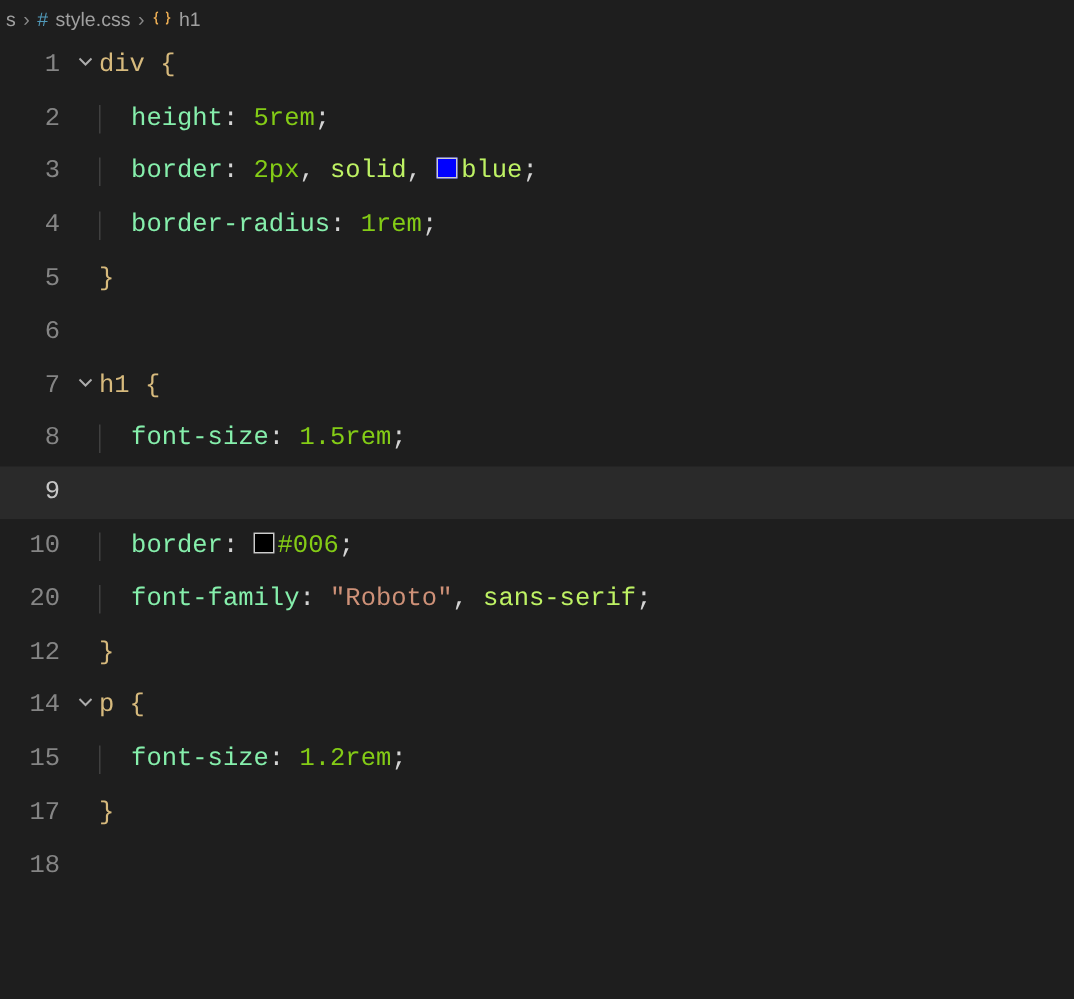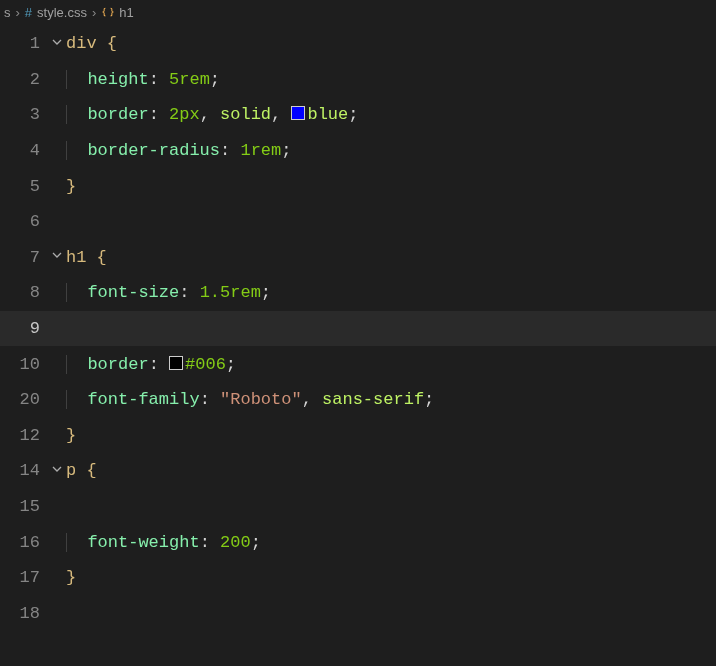--- a/index.html
+++ b/index.html
@@ -116,17 +116,16 @@
             <path d="M2 4l4 4 4-4" stroke="#c5c5c5" stroke-width="1.3" fill="none"></path>
           </svg></span></div><div class="code"><span class="c-sel">h1</span><span class=""> </span><span class="c-brace">{</span></div></div>
     <div class="line"><div class="gutter">8</div><div class="fold"></div><div class="code"><span class="guide">  </span><span class="c-prop">font-size</span><span class="c-punct">: </span><span class="c-num">1.5rem</span><span class="c-punct">;</span></div></div>
     <div class="line current"><div class="gutter">9</div><div class="fold"></div></div>
     <div class="line"><div class="gutter">10</div><div class="fold"></div><div class="code"><span class="guide">  </span><span class="c-prop">border</span><span class="c-punct">: </span><span class="colorbox cb-black"></span><span class="c-num">#006</span><span class="c-punct">;</span></div></div>
     <div class="line"><div class="gutter">20</div><div class="fold"></div><div class="code"><span class="guide">  </span><span class="c-prop">font-family</span><span class="c-punct">: </span><span class="c-str">"Roboto"</span><span class="c-punct">, </span><span class="c-ident">sans-serif</span><span class="c-punct">;</span></div></div>
     <div class="line"><div class="gutter">12</div><div class="fold"></div><div class="code"><span class="c-brace">}</span></div></div>
     <div class="line"><div class="gutter">14</div><div class="fold"><span class="chev"><svg width="12" height="12" viewBox="0 0 12 12">
             <path d="M2 4l4 4 4-4" stroke="#c5c5c5" stroke-width="1.3" fill="none"></path>
           </svg></span></div><div class="code"><span class="c-sel">p</span><span class=""> </span><span class="c-brace">{</span></div></div>
-    <div class="line"><div class="gutter">15</div><div class="fold"></div></div>
-    <div class="line"><div class="gutter">16</div><div class="fold"></div><div class="code"><span class="guide">  </span><span class="c-prop">font-weight</span><span class="c-punct">: </span><span class="c-num">200</span><span class="c-punct">;</span></div></div>
+    <div class="line"><div class="gutter">15</div><div class="fold"></div><div class="code"><span class="guide">  </span><span class="c-prop">font-size</span><span class="c-punct">: </span><span class="c-num">1.2rem</span><span class="c-punct">;</span></div></div>
     <div class="line"><div class="gutter">17</div><div class="fold"></div><div class="code"><span class="c-brace">}</span></div></div>
     <div class="line"><div class="gutter">18</div><div class="fold"></div><div class="code"></div></div>
   </div>
 
 </body></html>

